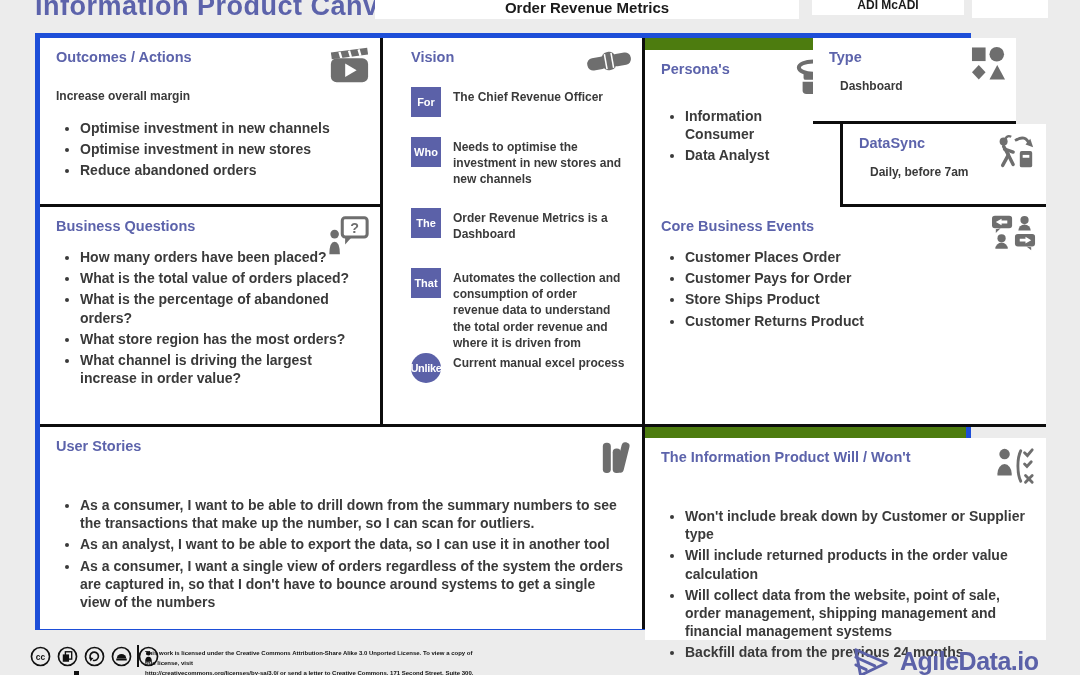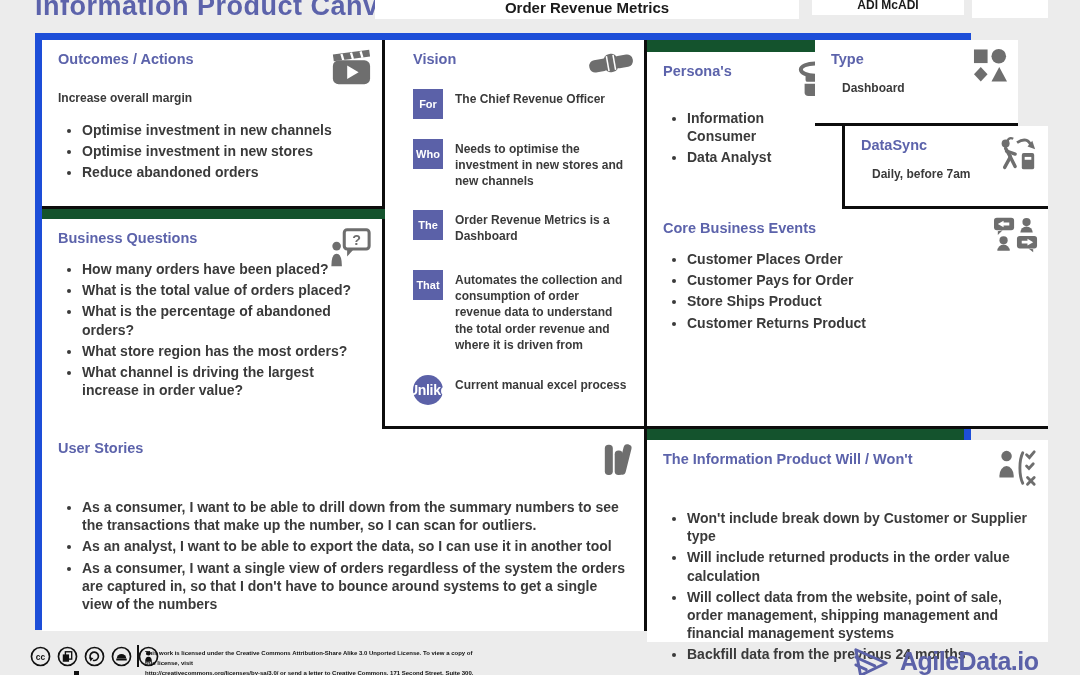--- a/index.html
+++ b/index.html
@@ -12,51 +12,51 @@
     position:absolute;left:35px;top:-9px;font-size:27px;font-weight:bold;
     color:#5c63ab;letter-spacing:.5px;white-space:nowrap;
   }
   .hdr-box{position:absolute;background:#fff;display:flex;justify-content:center;align-items:flex-end;box-sizing:border-box;}
   #hdr-product{left:375px;top:-12px;width:424px;height:31px;font-size:15px;font-weight:bold;color:#1a1a1a;padding-bottom:3px;}
   #hdr-owner{left:812px;top:-14px;width:152px;height:29px;font-size:12px;font-weight:bold;color:#1a1a1a;padding-bottom:3px;}
   #hdr-blank{left:972px;top:-12px;width:76px;height:30px;}
   
   .canvas{
     position:absolute;left:35px;top:33px;width:936px;height:597px;
-    background:#14532d;border:7px solid #1d4ed8;box-sizing:border-box;
+    background:#4d7c0f;border:5px solid #1d4ed8;box-sizing:border-box;
   }
   .cell{position:absolute;box-sizing:border-box;background:#fff;padding:11px 16px;}
   .bR{border-right:3px solid #0d0d0d;}
   .bB{border-bottom:3px solid #0d0d0d;}
   #cell-outcomes {left:0;    top:0;     width:343px;height:169px;}
-  #cell-bq       {left:0;    top:179px; width:343px;height:220px;}
+  #cell-bq       {left:0;    top:169px; width:343px;height:220px;}
   #cell-vision   {left:343px;top:0;     width:262px;height:389px;padding-left:28px;}
   #cell-personas {left:605px;top:12px;     width:198px;height:169px;}
   #cell-type     {left:773px;top:0;     width:203px;height:86px;}
   #cell-datasync {left:803px;top:86px;  width:203px;height:83px;}
   #cell-events   {left:605px;top:169px; width:401px;height:220px;}
   #cell-stories  {left:0;    top:389px; width:605px;height:202px;}
   #cell-willwont {left:605px;top:400px; width:401px;height:202px;}
   .sec-title{color:#5c63ab;font-size:14.5px;font-weight:bold;}
   .sec-icon{position:absolute;right:10px;top:8px;line-height:0;}
   .body-txt{font-size:12px;font-weight:600;color:#3a3a3a;line-height:1.3;}
   .intro{margin-top:24px;}
   ul.blist{margin:14px 0 0 0;padding-left:24px;font-size:14px;font-weight:600;color:#3a3a3a;line-height:1.3;}
   ul.blist li{margin-bottom:3px;}
   ul.mt30{margin-top:30px;}  ul.mt40{margin-top:42px;}
   .kv{margin-top:14px;padding-left:11px;}
   
   .vrow{display:flex;gap:12px;margin:0 0 20px 0;align-items:flex-start;}
   .vrow1{margin-top:22px;}
-  .vrow3{margin-bottom:26px;} .vrow4{margin-bottom:22px;}
+  .vrow3{margin-bottom:26px;} .vrow4{margin-bottom:2px;}
   .vbadge{
     width:30px;height:30px;background:#5b61a8;color:#fff;font-size:11px;font-weight:600;
     display:flex;align-items:center;justify-content:center;flex-shrink:0;
   }
-  .vrow5 .vbadge{font-size:14px;letter-spacing:-.3px;border-radius:15px;}
+  .vrow5 .vbadge{font-size:11px;letter-spacing:-.3px;border-radius:15px;}
   .vtext{font-size:12px;font-weight:600;color:#3a3a3a;line-height:1.35;padding-top:2px;}
   
   .cc-row{position:absolute;left:30px;top:646px;display:flex;gap:6px;align-items:center;}
   .cc-badge{width:21px;height:21px;line-height:0;}
   .cc-sep{position:absolute;left:137px;top:645px;width:2px;height:22px;background:#111;}
   .license{position:absolute;left:145px;top:648px;width:330px;font-size:6px;font-weight:bold;color:#111;line-height:1.7;}
   .footer-tick{position:absolute;left:74px;top:671px;width:5px;height:4px;background:#111;}
   .brand{position:absolute;left:852px;top:647px;display:flex;align-items:flex-start;gap:10px;}
   .brand-text{font-size:25px;font-weight:bold;color:#5b61a8;letter-spacing:-.5px;}
 </style>

